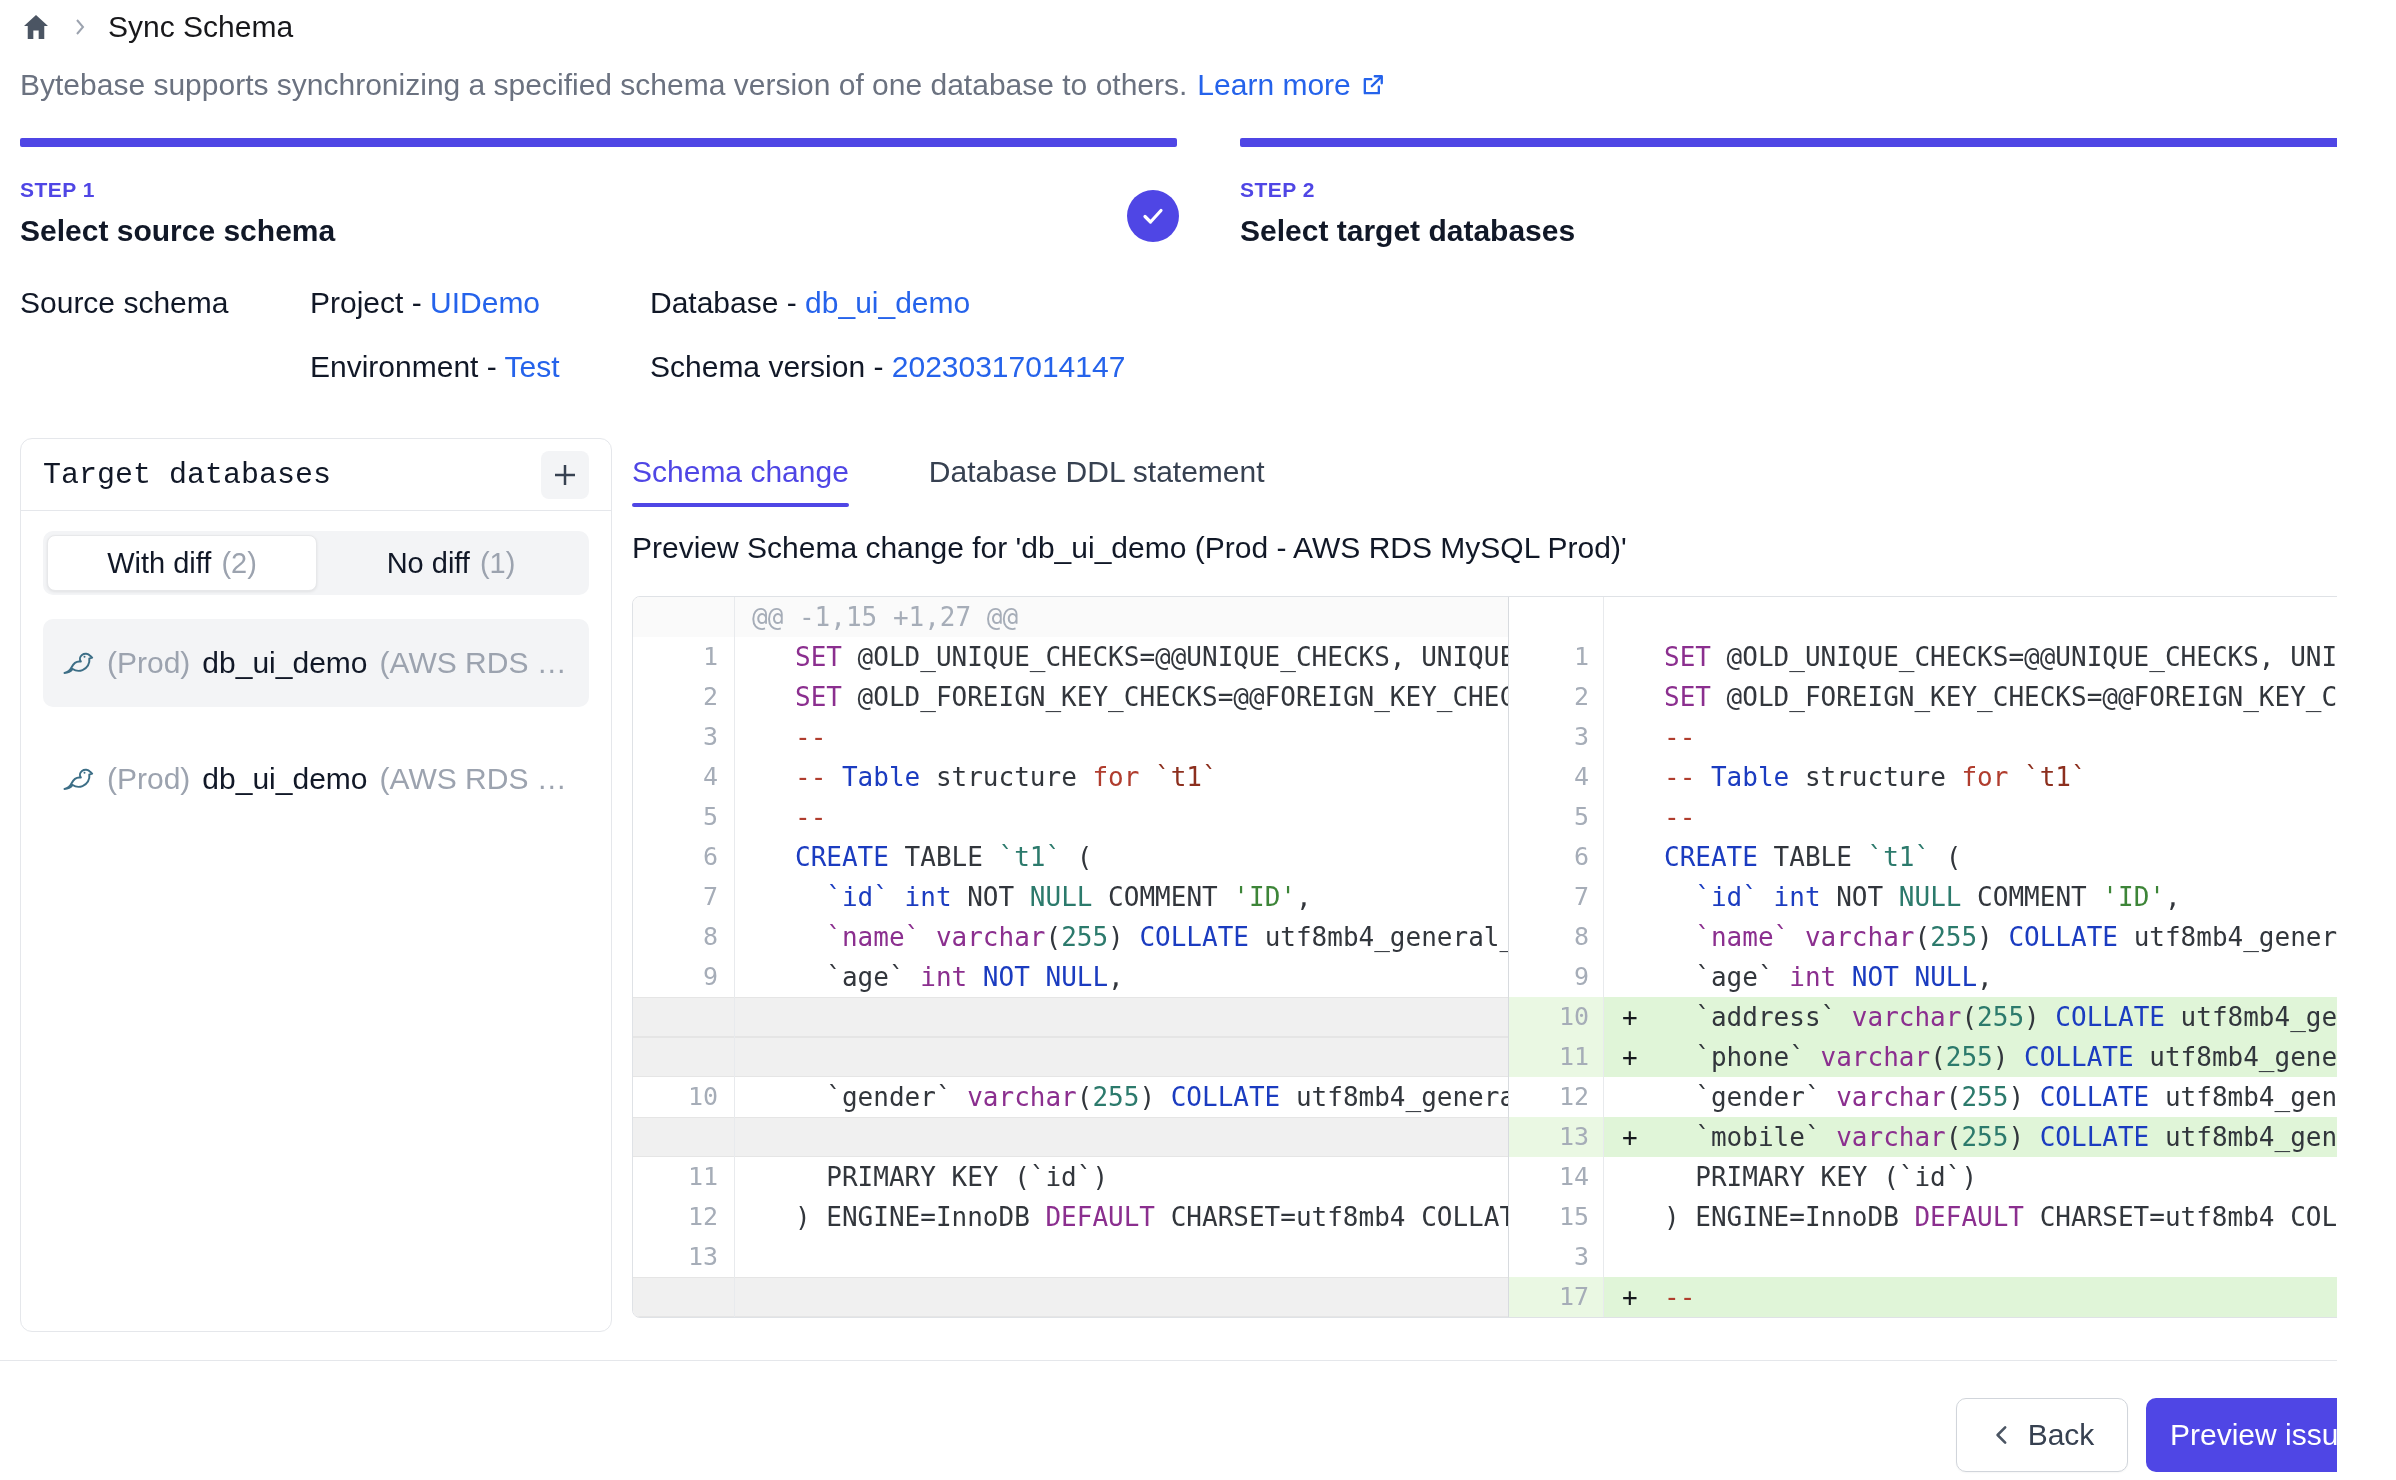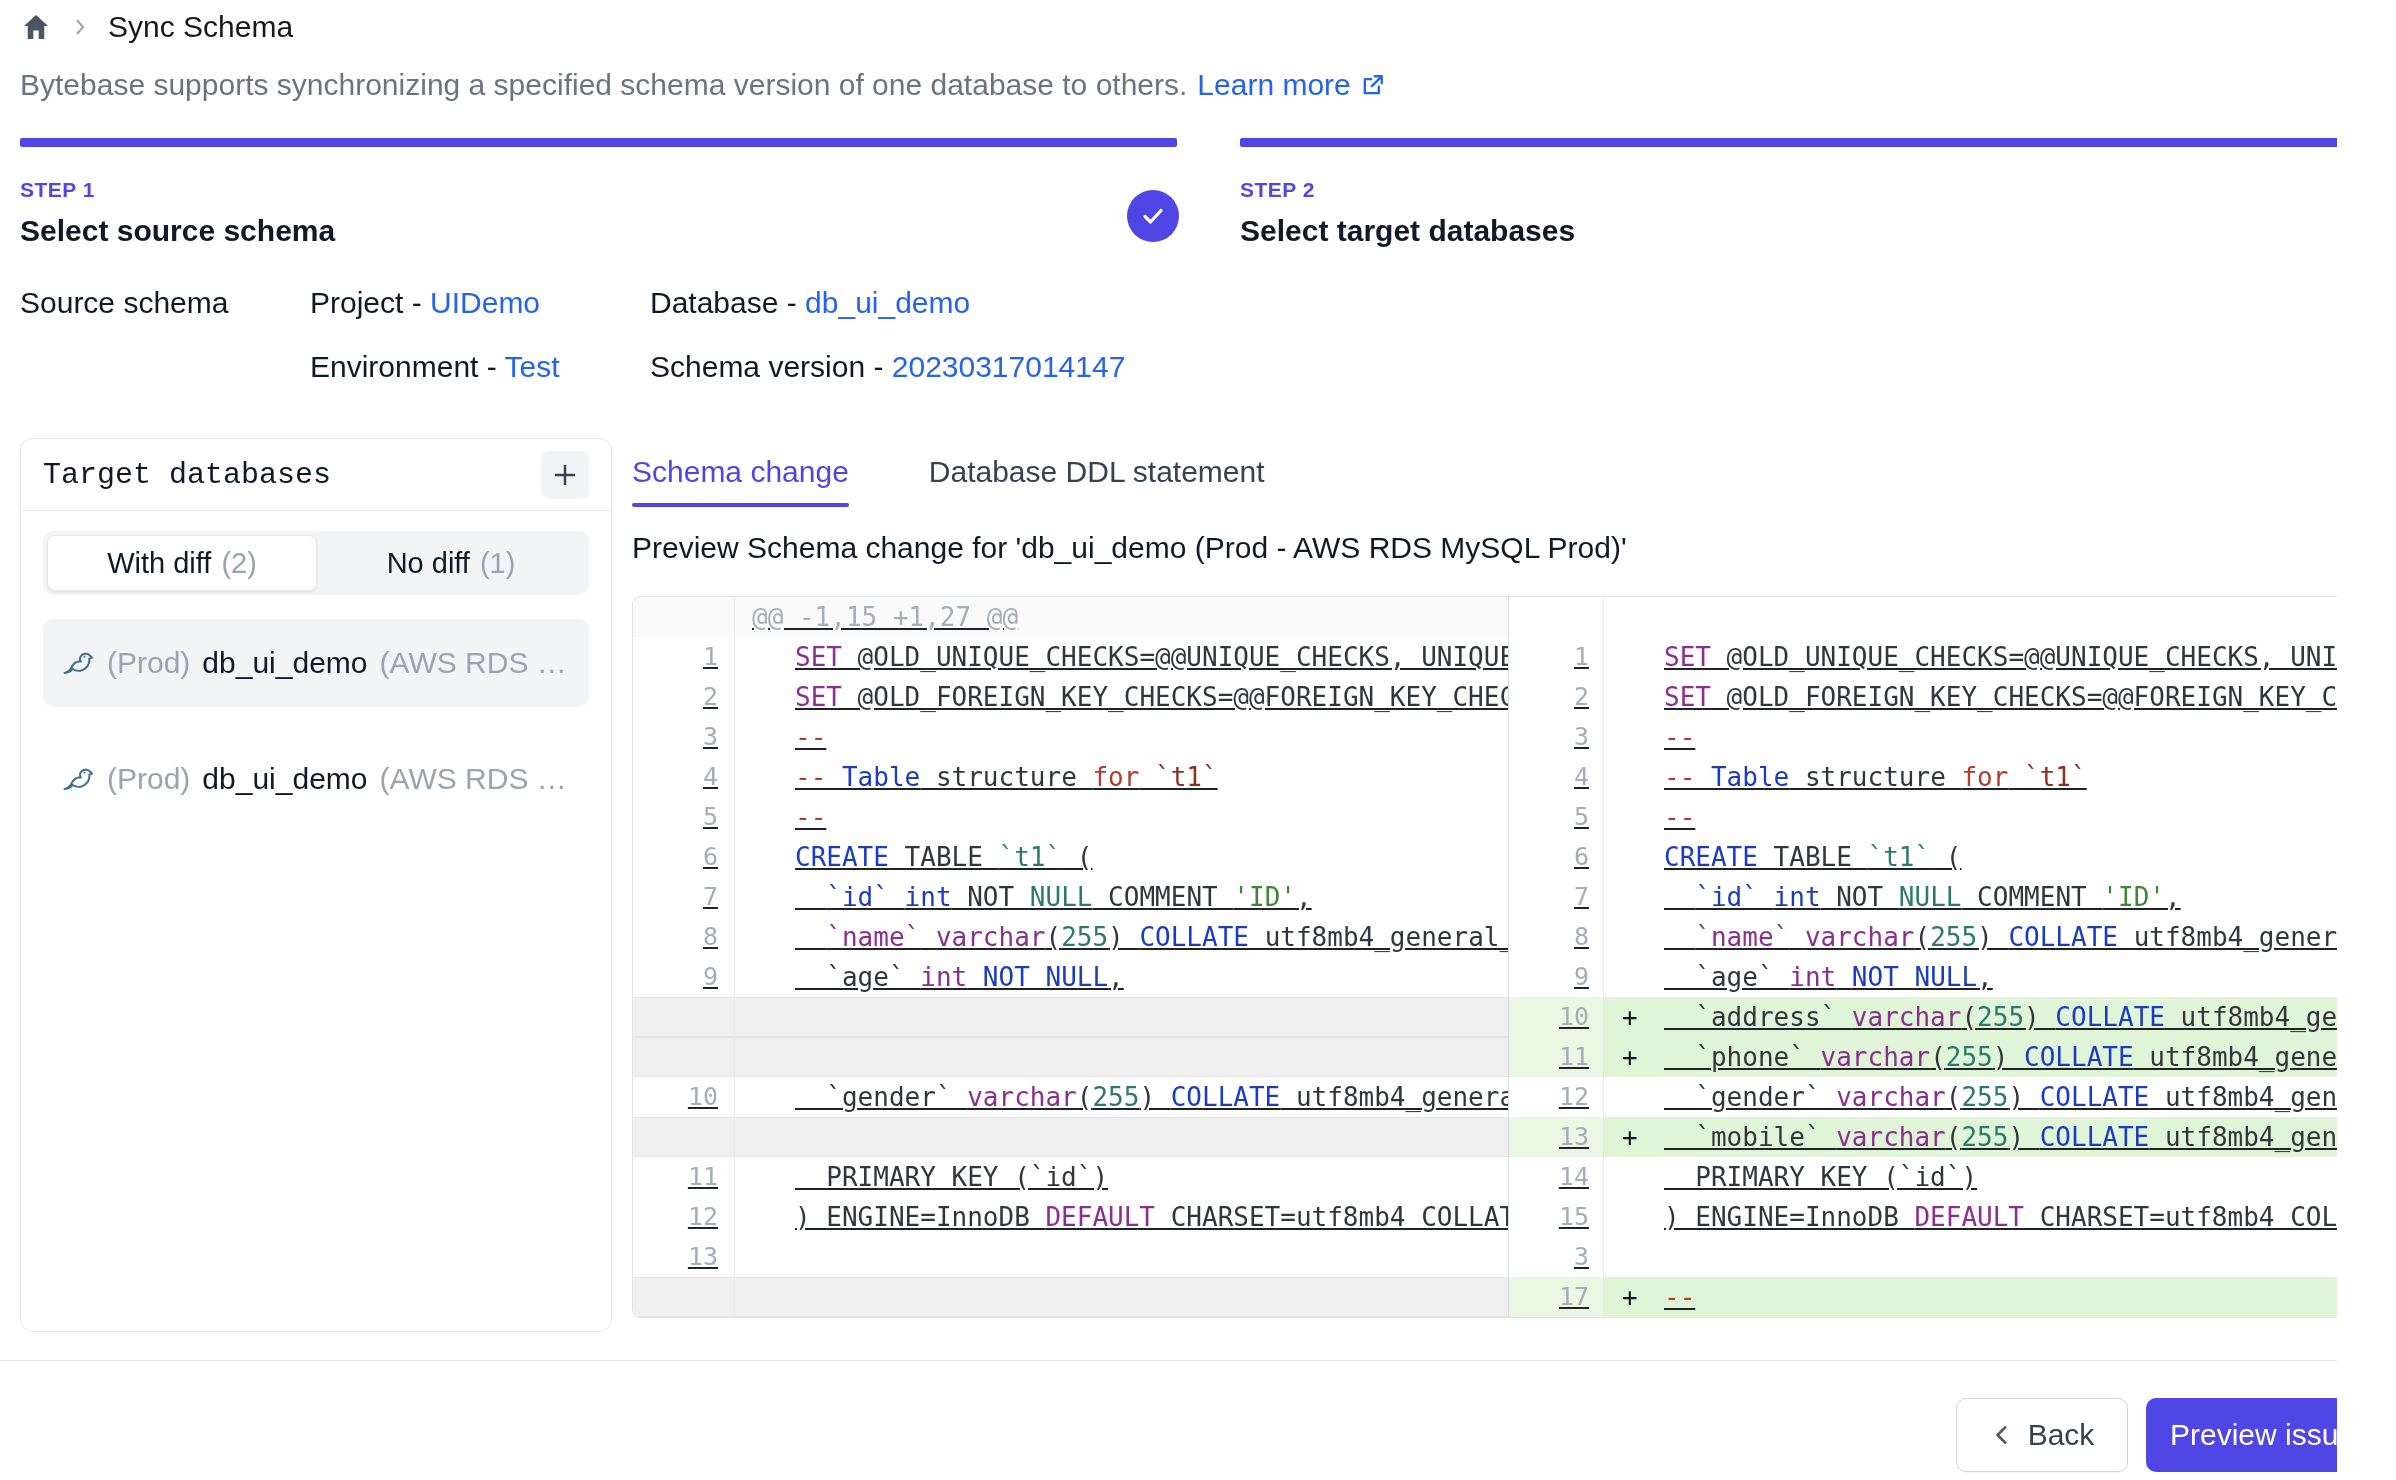--- a/index.html
+++ b/index.html
@@ -60,21 +60,21 @@
   .ptabs { position:absolute; left:632px; top:455px; display:flex; gap:80px; }
   .ptab { font-size:30px; color:#374151; padding-bottom:18px; position:relative; cursor:pointer; }
   .ptab.active { color:var(--accent,#4f46e5); font-weight:500; }
   .ptab.active::after { content:""; position:absolute; left:0; right:0; bottom:0; height:4px;
     background:var(--accent,#4f46e5); border-radius:2px; }
   .preview-title { position:absolute; left:632px; top:531px; font-size:30px; color:#111827; }
 
   
   .diff-wrap { position:absolute; left:632px; top:596px; width:1747px; height:722px; border:1px solid #dfe2e6;
     border-radius:8px; overflow:hidden; background:#fff; font-family:"DejaVu Sans Mono", monospace; font-size:26px; }
-  .drow { display:flex; height:40px;text-decoration:underline; }
+  .drow { display:flex; height:40px; }
   .gut { line-height:40px; text-align:right; color:#a6adb8; font-size:25px; flex:0 0 auto; }
   .gut.gl { width:102px; padding-right:16px; border-right:1px solid #e8eaed; }
   .gut.gr { width:96px; padding-right:14px; border-left:1px solid #d8dbdf; border-right:1px solid #e8eaed; }
   .cell { line-height:40px; white-space:pre; overflow:hidden; }
   .cell.cl { width:773px; flex:0 0 auto; }
   .cell.cr { flex:1; min-width:0; }
   .marker { display:inline-block; width:60px; padding-left:18px; color:#16181d; }
   .gut.k-hunk, .cell.k-hunk { background:#fafafa; }
   .cell.k-hunk { color:#a6adb8; padding-left:17px; }
   .gut.k-f, .cell.k-f { background:var(--filler-bg,#f0f0f0);

